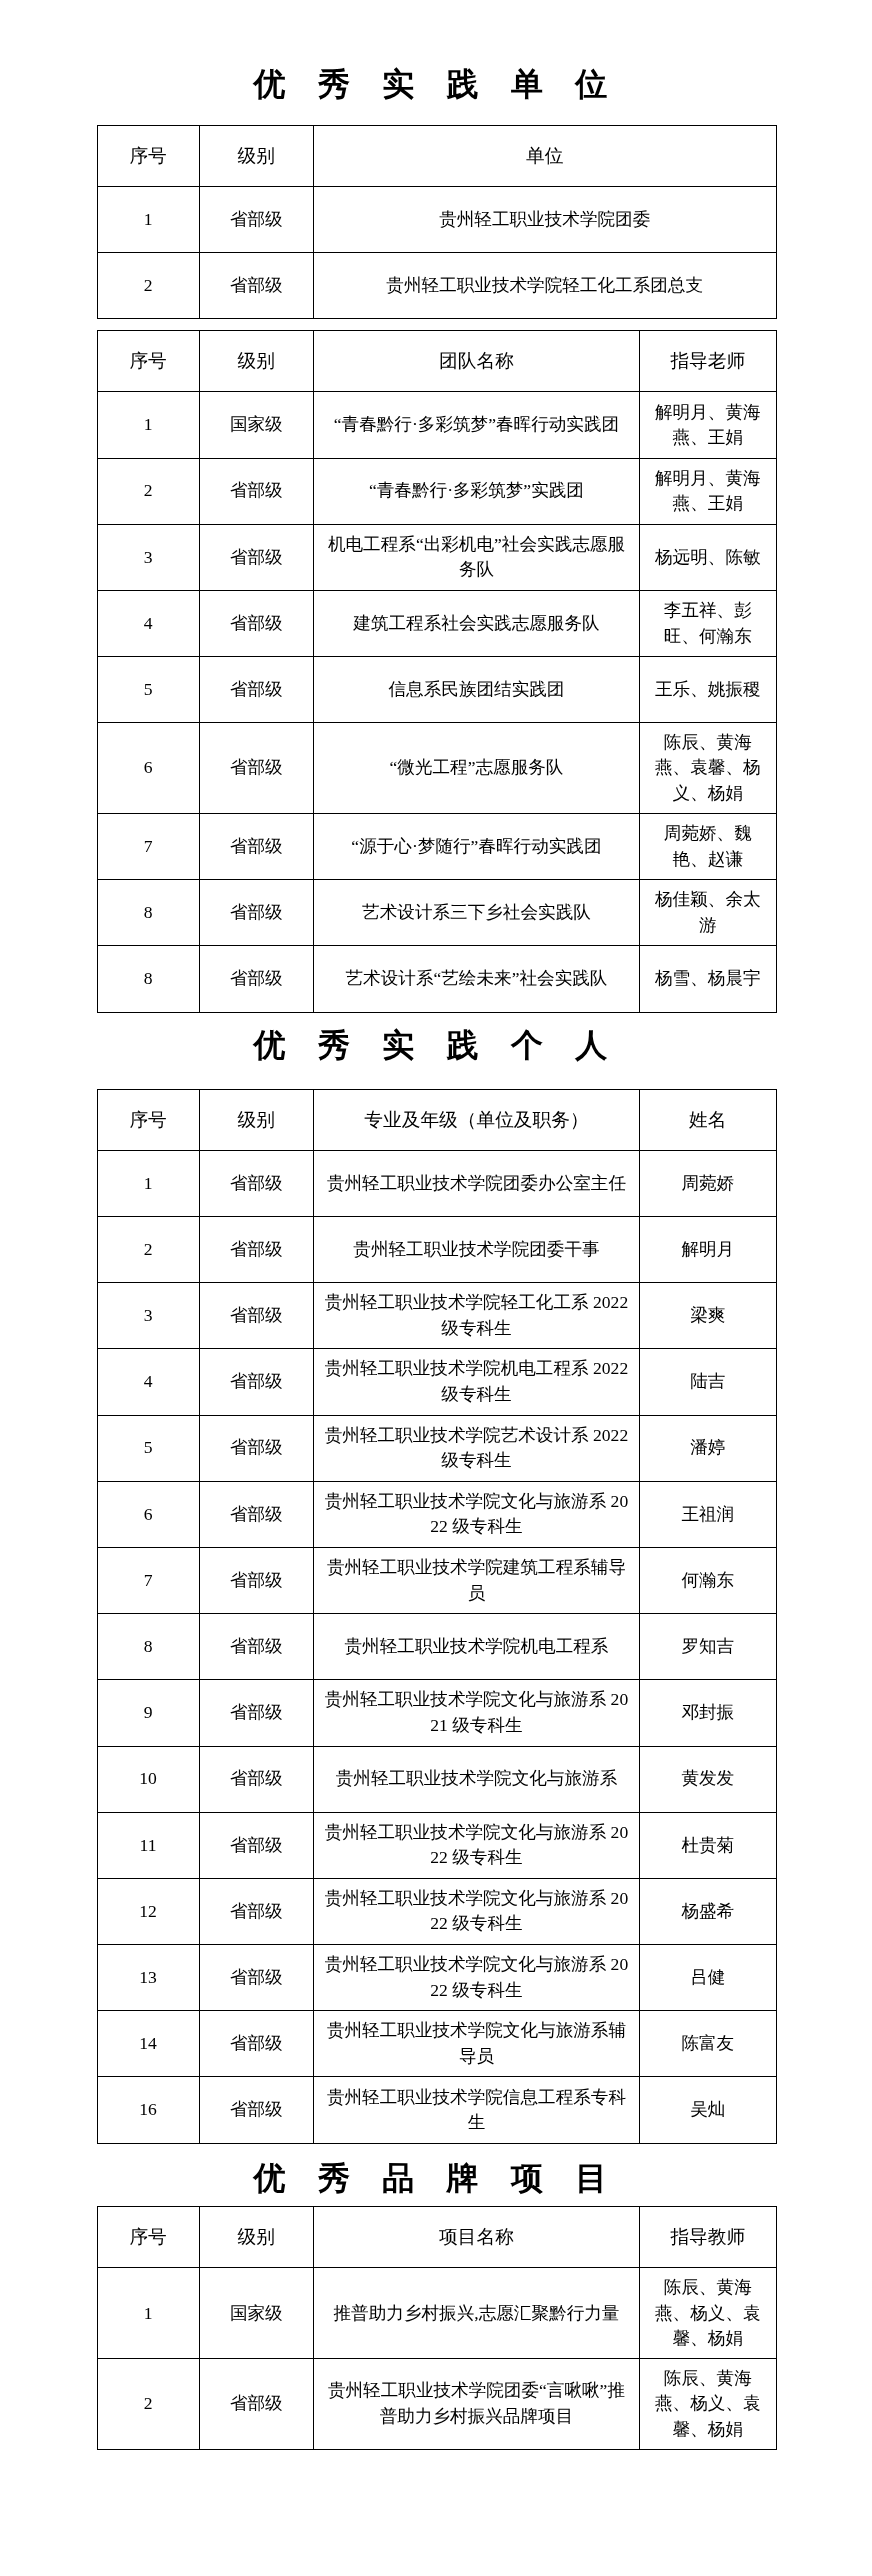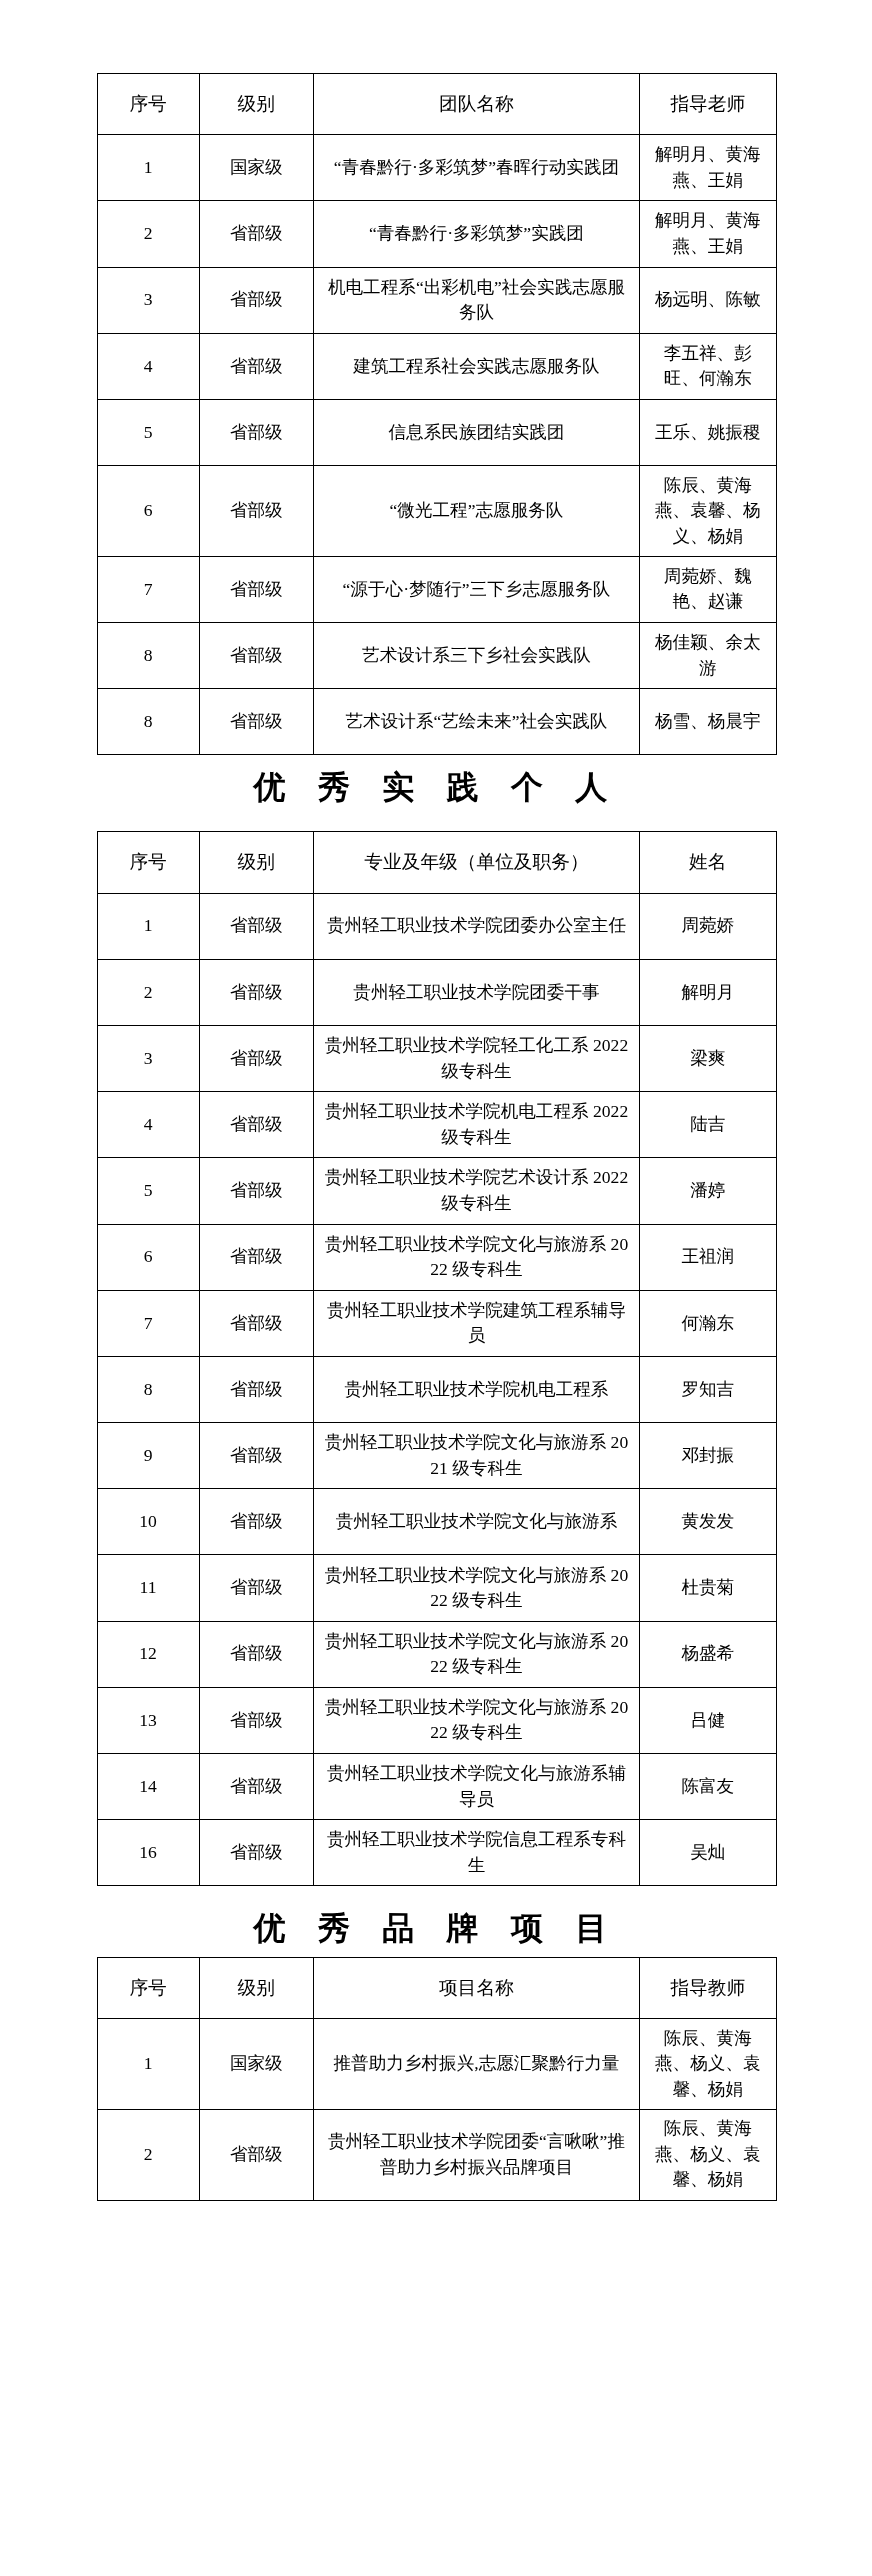--- a/index.html
+++ b/index.html
@@ -24,21 +24,21 @@
     text-align: center;
     font-size: 32px;
     font-weight: bold;
     letter-spacing: 0.38em;
     line-height: 44px;
     white-space: nowrap;
   }
   .title-gap-1 { margin-top: 0; }
   .title-gap-2 { margin-top: 16.5px; }
   .title-gap-3 { margin-top: 10px; }
-  .title-gap-4 { margin-top: 20px; }
+  .title-gap-4 { margin-top: 12px; }
 
   table.award-table {
     border-collapse: collapse;
     table-layout: fixed;
     width: 680px;
     background: #ffffff;
   }
   .table-gap-1 { margin-top: 18.7px; }
   .table-gap-2 { margin-top: 11px; }
   .table-gap-3 { margin-top: 22px; }
@@ -72,20 +72,44 @@
   
   .cols-3 th:nth-child(1), .cols-3 td:nth-child(1) { width: 88px; }
   .cols-3 th:nth-child(2), .cols-3 td:nth-child(2) { width: 100px; }
   .cols-3 th:nth-child(3), .cols-3 td:nth-child(3) { width: auto;  }
 </style>
 </head>
 <body>
 
 <div class="sheet">
 
+  <section>
+    <h1 class="section-title title-gap-1">优 秀 实 践 单 位</h1>
+    <table class="award-table cols-3 table-gap-1">
+      <thead>
+          <tr>
+            <th>序号</th>
+            <th>级别</th>
+            <th>单位</th>
+          </tr>
+        </thead>
+      <tbody>
+          <tr>
+            <td>1</td>
+            <td>省部级</td>
+            <td>贵州轻工职业技术学院团委</td>
+          </tr>
+          <tr>
+            <td>2</td>
+            <td>省部级</td>
+            <td>贵州轻工职业技术学院轻工化工系团总支</td>
+          </tr>
+        </tbody>
+    </table>
+  </section>
 
   <section>
     <table class="award-table cols-4 table-gap-2">
       <thead>
           <tr>
             <th>序号</th>
             <th>级别</th>
             <th>团队名称</th>
             <th>指导老师</th>
           </tr>
@@ -123,21 +147,21 @@
           </tr>
           <tr>
             <td>6</td>
             <td>省部级</td>
             <td>“微光工程”志愿服务队</td>
             <td>陈辰、黄海燕、袁馨、杨义、杨娟</td>
           </tr>
           <tr>
             <td>7</td>
             <td>省部级</td>
-            <td>“源于心·梦随行”三下乡志愿服务队</td>
+            <td>“源于心·梦随行”春晖行动实践团</td>
             <td>周菀娇、魏艳、赵谦</td>
           </tr>
           <tr>
             <td>8</td>
             <td>省部级</td>
             <td>艺术设计系三下乡社会实践队</td>
             <td>杨佳颖、余太游</td>
           </tr>
           <tr>
             <td>8</td>

